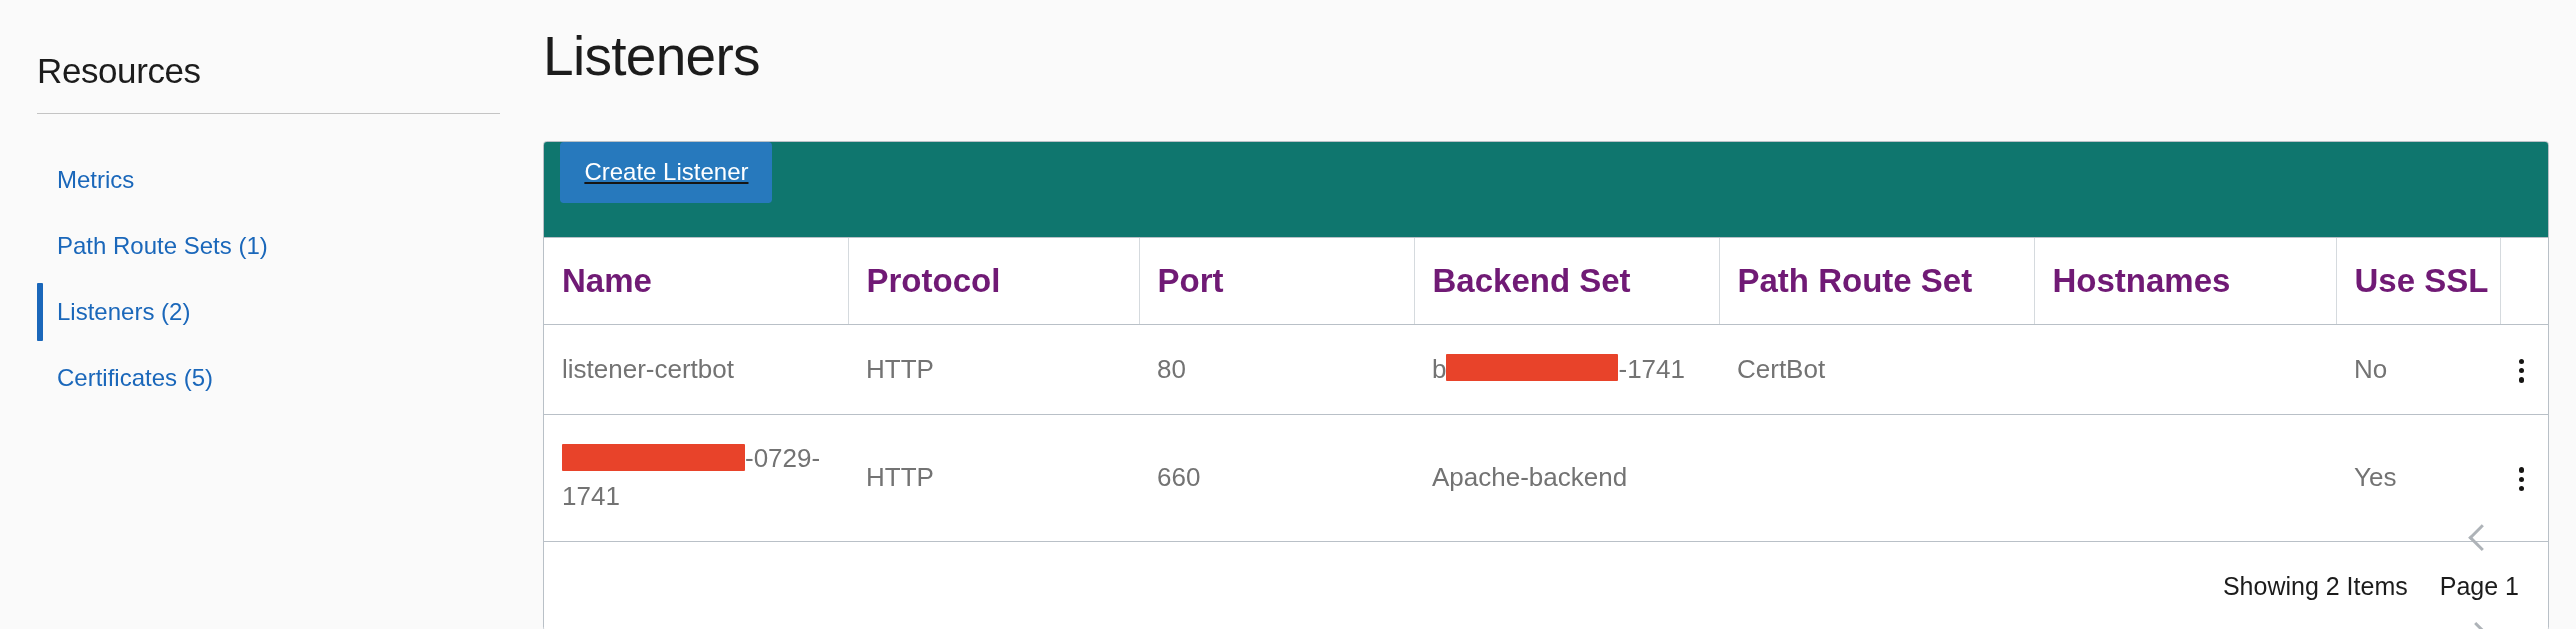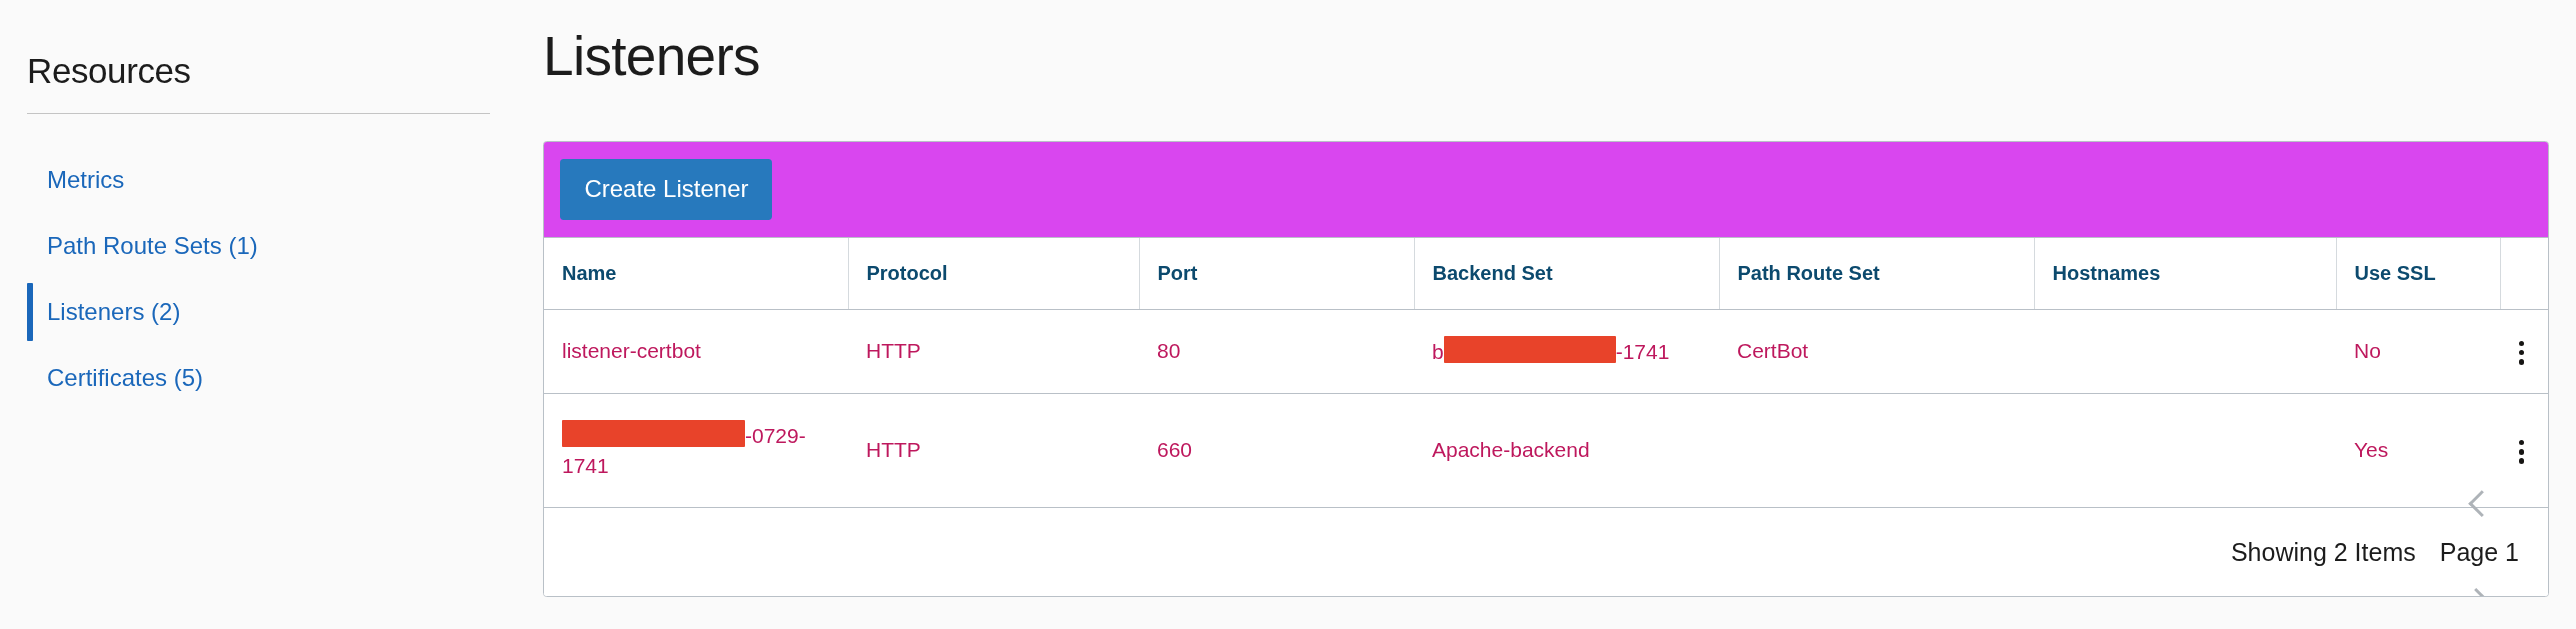--- a/index.html
+++ b/index.html
@@ -29,21 +29,21 @@
   .sidebar {
     width: 543px;
     min-width: 543px;
     height: 630px;
     background: #fafafa;
     box-sizing: border-box;
     padding: 0;
     position: relative;
   }
   .sidebar-inner {
-    padding-left: 27px;
+    padding-left: 37px;
     padding-right: 55px;
     padding-top: 53px;
   }
   .sidebar-title {
     font-size: 35px;
     font-weight: 300;
     color: #1c1c1c;
     letter-spacing: -0.4px;
     line-height: 1;
     margin: 0;
@@ -112,24 +112,25 @@
     width: 2006px;
     background: #ffffff;
     border: 0.9px solid #b9c0c7;
     border-radius: 3.7px;
     box-sizing: border-box;
     overflow: hidden;
   }
   .card-toolbar {
     height: 95px;
     display: flex;
-    align-items: center;
+    align-items: flex-start;
     padding-left: 16.4px;
     box-sizing: border-box;
-    background: #d946ef;
+    background: #0f766e;
+    text-decoration: underline;
   }
   .btn-primary {
     background: #2779bd;
     color: #ffffff;
     border: none;
     border-radius: 3.7px;
     font-family: "Liberation Sans", sans-serif;
     font-size: 24px;
     line-height: 1;
     padding: 18px 24px 19px 24px;
@@ -139,38 +140,38 @@
 
   
   table.listeners {
     width: 100%;
     border-collapse: collapse;
     table-layout: fixed;
     background: #ffffff;
   }
   table.listeners thead th {
     text-align: left;
-    font-size: 20px;
+    font-size: 33px;
     font-weight: 700;
-    color: #0c4a6e;
+    color: #701a75;
     padding: 24px 0 24px 18px;
     border-top: 1.8px solid #b9c0c7;
     border-bottom: 1.8px solid #b9c0c7;
     border-left: 0.9px solid #d5dade;
     box-sizing: border-box;
     vertical-align: middle;
     white-space: nowrap;
   }
   table.listeners thead th:first-child {
     border-left: none;
   }
   table.listeners tbody td {
-    font-size: 21px;
+    font-size: 26px;
     font-weight: 400;
-    color: #be185d;
+    color: #737373;
     padding: 25.6px 12.8px 25.6px 18px;
     border-bottom: 1.8px solid #b9c0c7;
     vertical-align: middle;
     box-sizing: border-box;
     line-height: 1.45;
     word-break: break-word;
   }
   table.listeners tbody tr:last-child td {
     border-bottom: 1.8px solid #b9c0c7;
   }
@@ -223,21 +224,21 @@
 
   
   .card-footer {
     height: 88px;
     display: flex;
     align-items: center;
     justify-content: flex-end;
     padding-right: 29px;
     box-sizing: border-box;
     background: #ffffff;
-    gap: 0;
+    gap: 8px;
   }
   .showing-items {
     font-size: 25px;
     color: #1c1c1c;
     margin-right: 24px;
     white-space: nowrap;
   }
   .pager {
     display: flex;
     align-items: center;

